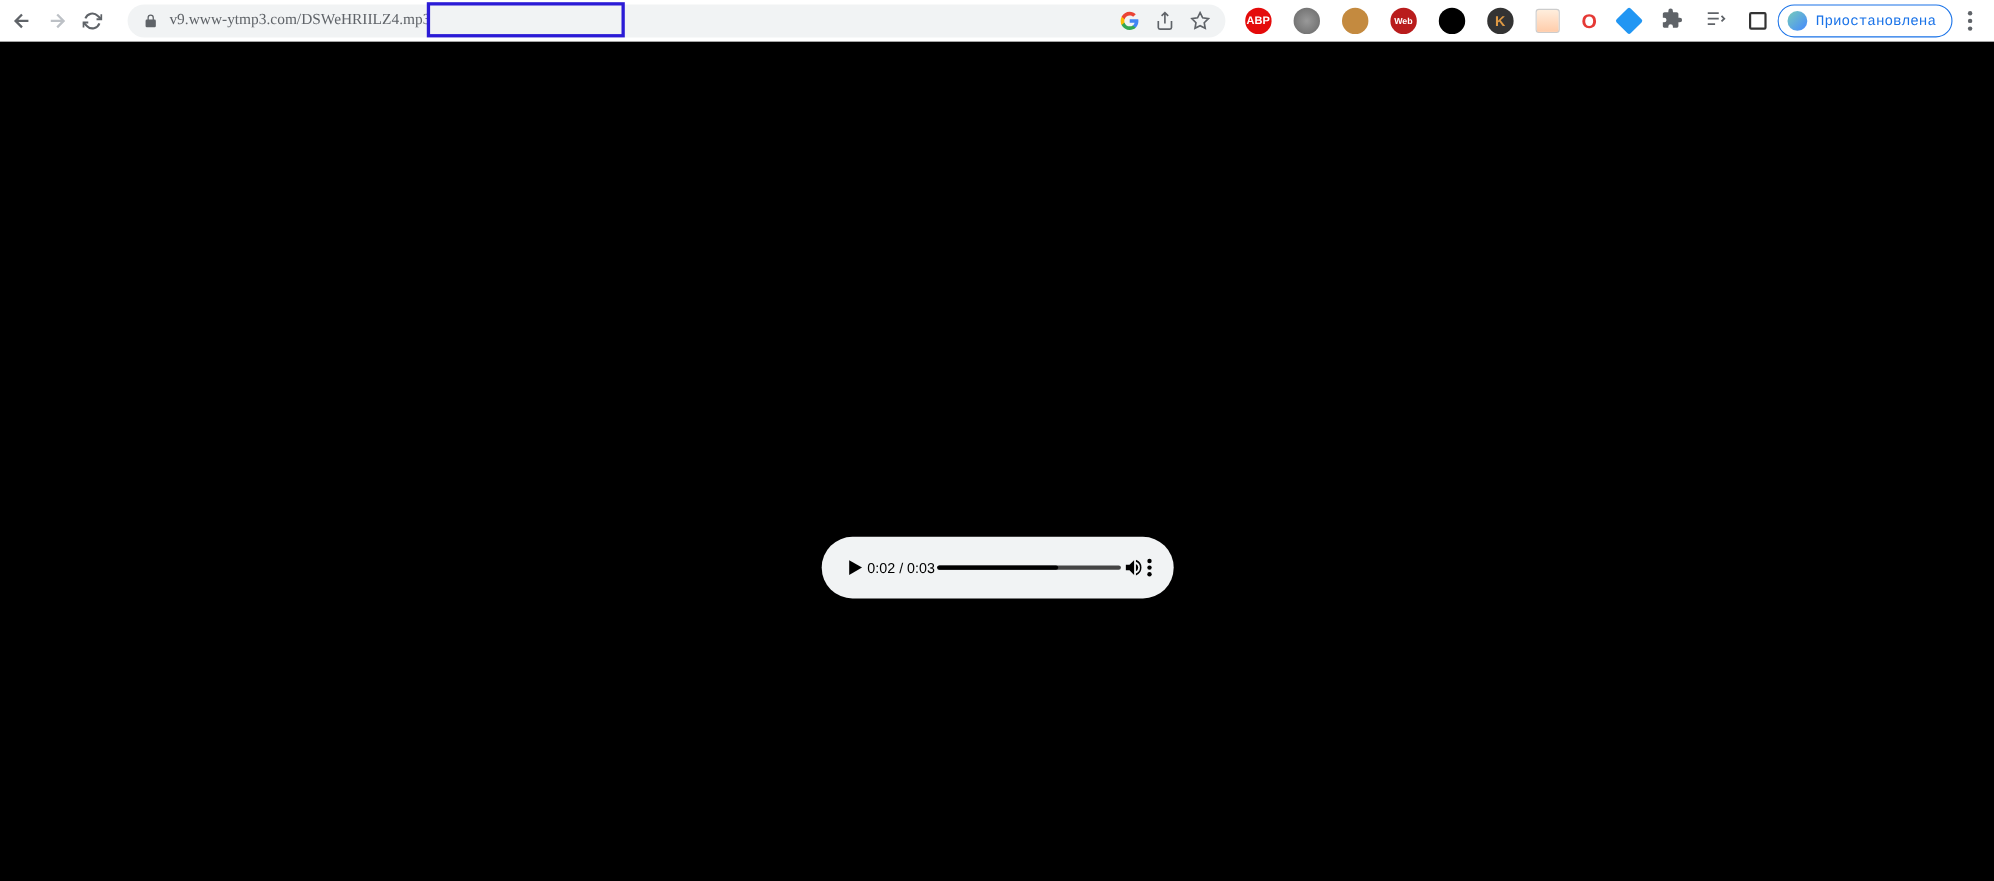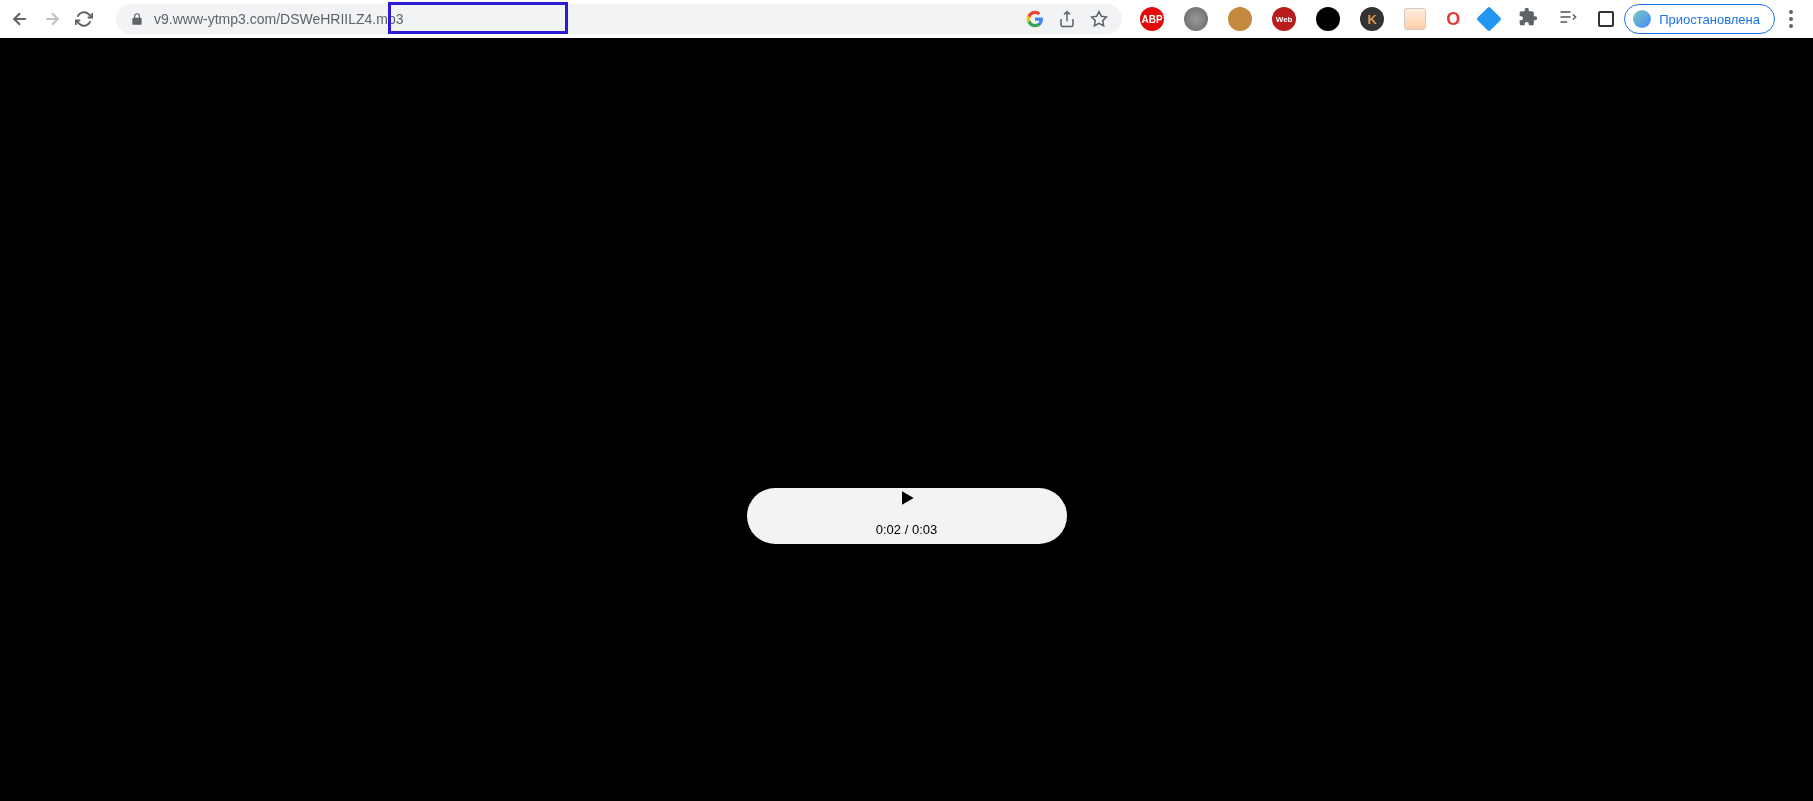--- a/index.html
+++ b/index.html
@@ -54,20 +54,21 @@
     }
     .lock-icon {
       color: #5f6368;
       display: flex;
       align-items: center;
     }
     .url-text {
       color: #5f6368;
       font-size: 14px;
       flex: 1;
+      font-family: Liberation Serif, serif;
     }
     .url-highlight {
       position: absolute;
       border: 3px solid #2b1bd6;
       height: 32px;
       left: 272px;
       width: 180px;
       top: -2px;
       pointer-events: none;
     }
@@ -129,20 +130,21 @@
       border-radius: 2px;
     }
     .profile-badge {
       display: flex;
       align-items: center;
       gap: 8px;
       border: 1.5px solid #1a73e8;
       border-radius: 18px;
       padding: 4px 14px 4px 8px;
       height: 30px;
+      font-family: Liberation Mono, monospace;
     }
     .profile-icon {
       width: 18px;
       height: 18px;
       background: linear-gradient(135deg,#7cb,#48f);
       border-radius: 50%;
     }
     .profile-text {
       color: #1a73e8;
       font-size: 13px;
@@ -171,22 +173,21 @@
       top: 450px;
       left: 50%;
       transform: translateX(-50%);
       width: 320px;
       height: 56px;
       background: #f1f3f4;
       border-radius: 28px;
       display: flex;
       align-items: center;
       padding: 0 20px;
-      gap: 14px;
-      flex-direction: column;
+      gap: 2px;
     }
     .play-btn {
       display: flex;
       align-items: center;
       cursor: pointer;
     }
     .time-display {
       color: #000;
       font-size: 13px;
       white-space: nowrap;

